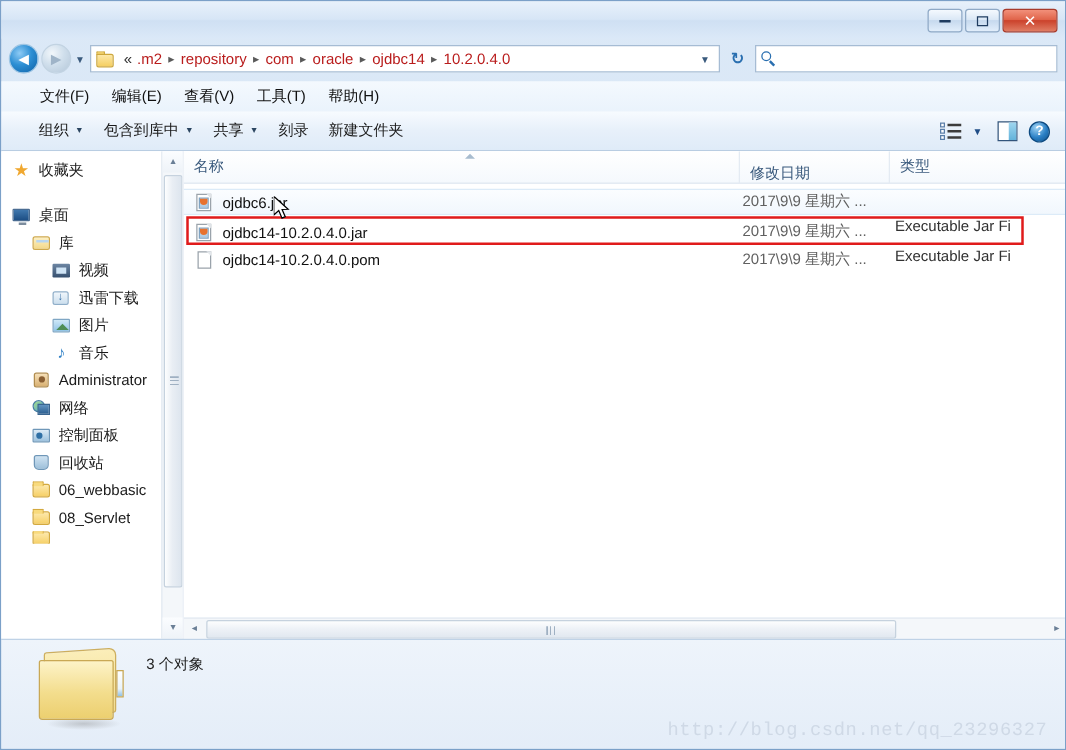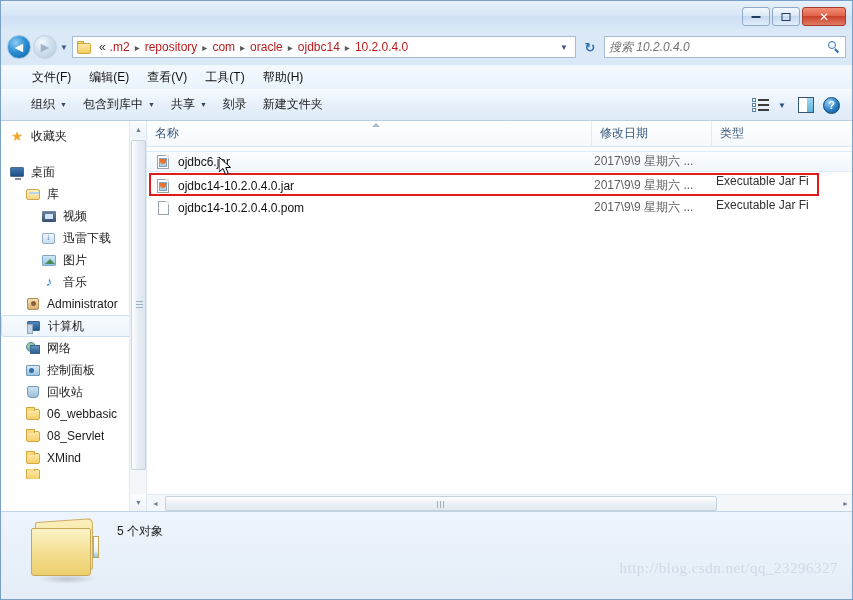--- a/index.html
+++ b/index.html
@@ -356,21 +356,21 @@
     display: flex; align-items: center;
   }
   .col {
     font-size: 12px; color: #3a5a7d;
     height: 26px; display: flex; align-items: center;
     padding-left: 8px; cursor: default;
     border-right: 1px solid #e4ebf3;
     position: relative;
   }
   .col.name { width: 445px; flex: none; }
-  .col.date { width: 120px; flex: none; }
+  .col.date { width: 120px; flex: none; align-items: flex-end; }
   .col.type { flex: 1 1 auto; border-right: none; }
   #sortmark {
     position: absolute; left: 225px; top: 2px;
     width: 0; height: 0;
     border-left: 4px solid transparent; border-right: 4px solid transparent;
     border-bottom: 4px solid #a8bccf;
   }
 
   .frow {
     position: absolute; left: 0; width: 100%; height: 21px;
@@ -478,22 +478,22 @@
   }
   #bf-shadow {
     position: absolute; left: 10px; top: 62px; width: 60px; height: 10px;
     background: radial-gradient(ellipse at center, rgba(120,120,120,0.35) 0%, rgba(120,120,120,0) 70%);
   }
   #statustext {
     position: absolute; left: 116px; top: 11px;
     font-size: 12px; color: #1b1b1b;
   }
   #watermark {
-    position: absolute; right: 16px; bottom: 22px;
-    font-family: Liberation Serif, serif;
+    position: absolute; right: 16px; bottom: 6px;
+    font-family: Liberation Mono, monospace;
     font-size: 15px; color: #cfd9e6; letter-spacing: 0.5px;
     white-space: nowrap;
   }
 </style>
 </head>
 <body>
 
 <div id="window">
 
   <div id="titlebar">
@@ -544,21 +544,20 @@
       <span class="bc-seg">10.2.0.4.0</span>
       <span id="bc-spacer"></span>
       <span id="bc-drop">▼</span>
     </div>
 
     <div id="refreshbtn">
       <span>↻</span>
     </div>
 
     <div id="searchbox">
-      <input id="searchinput" type="text" placeholder="搜索 10.2.0.4.0" style="">
       <span class="search-glass">
         <span class="ring"></span>
           <span class="hndl"></span>
       </span>
     </div>
   </div>
 
   <div id="menubar">
     <div class="menu-item">文件(F)</div>
     <div class="menu-item">编辑(E)</div>
@@ -663,26 +662,20 @@
         <span class="nav-label">音乐</span>
       </div>
 
       <div class="nav-item ind1">
         <span class="nav-ico">
             <span class="ic-user"></span>
           </span>
         <span class="nav-label">Administrator</span>
       </div>
 
-      <div class="nav-item ind1 selected">
-        <span class="nav-ico">
-            <span class="ic-computer"></span>
-          </span>
-        <span class="nav-label">计算机</span>
-      </div>
 
       <div class="nav-item ind1">
         <span class="nav-ico">
             <span class="ic-network"></span>
           </span>
         <span class="nav-label">网络</span>
       </div>
 
       <div class="nav-item ind1">
         <span class="nav-ico">
@@ -705,26 +698,20 @@
         <span class="nav-label">06_webbasic</span>
       </div>
 
       <div class="nav-item ind1">
         <span class="nav-ico">
             <span class="ic-folder"></span>
           </span>
         <span class="nav-label">08_Servlet</span>
       </div>
 
-      <div class="nav-item ind1">
-        <span class="nav-ico">
-            <span class="ic-folder"></span>
-          </span>
-        <span class="nav-label">XMind</span>
-      </div>
 
       <div class="nav-item ind1" style="overflow:hidden;height:10px">
         <span class="nav-ico">
             <span class="ic-folder"></span>
           </span>
       </div>
 
       <div id="sb-scroll">
         <div class="sb-arrow" id="sb-arrow-up">
           <span>▲</span>
@@ -805,17 +792,17 @@
     </div>
   </div>
 
   <div id="details">
     <div id="bigfolder">
       <div id="bf-shadow"></div>
       <div id="bf-back"></div>
       <div id="bf-front"></div>
       <div id="bf-tab"></div>
     </div>
-    <div id="statustext">5 个对象</div>
+    <div id="statustext">3 个对象</div>
     <div id="watermark">http://blog.csdn.net/qq_23296327</div>
   </div>
 
 </div>
 
 </body></html>

